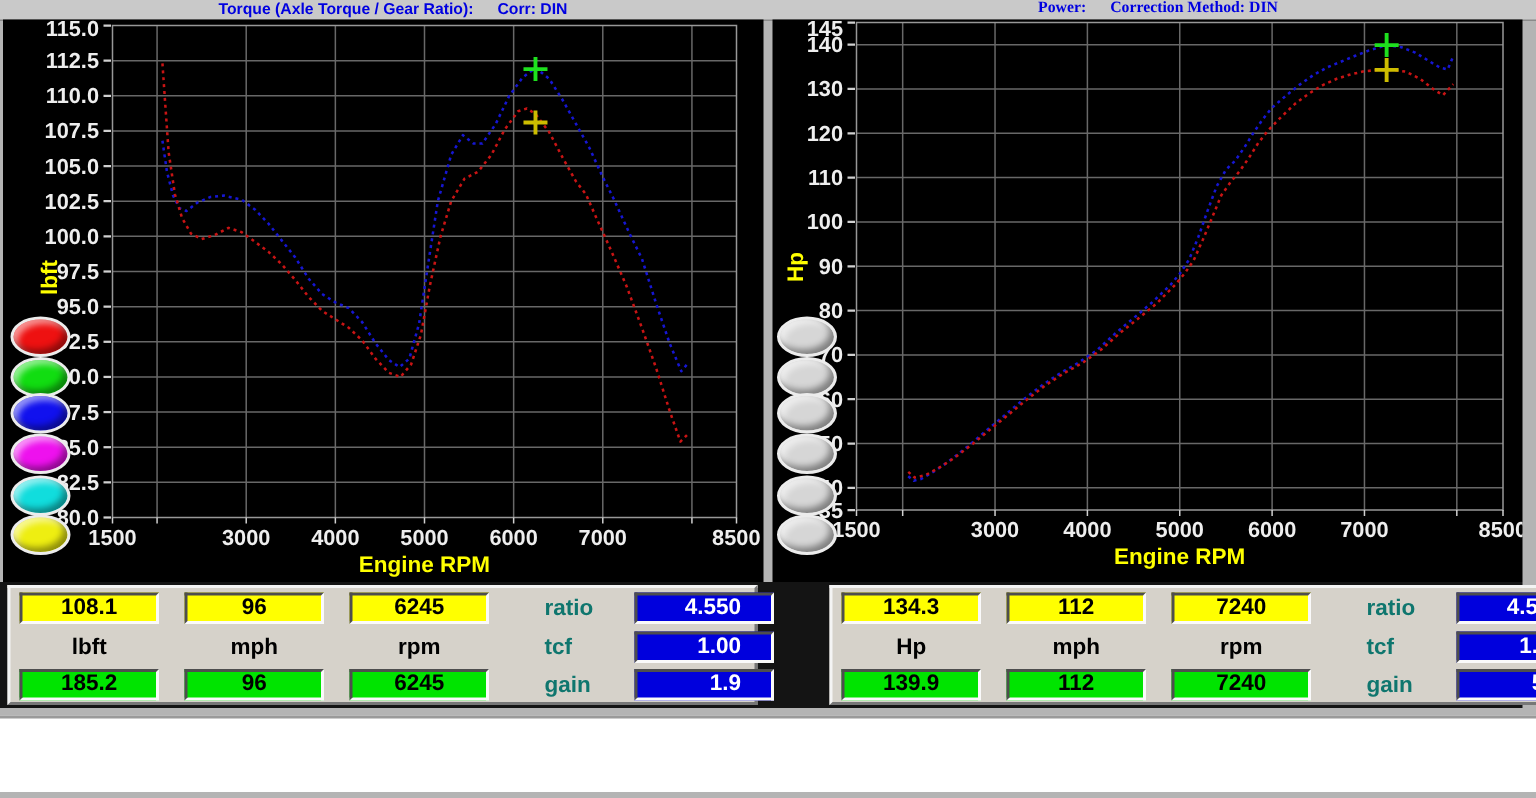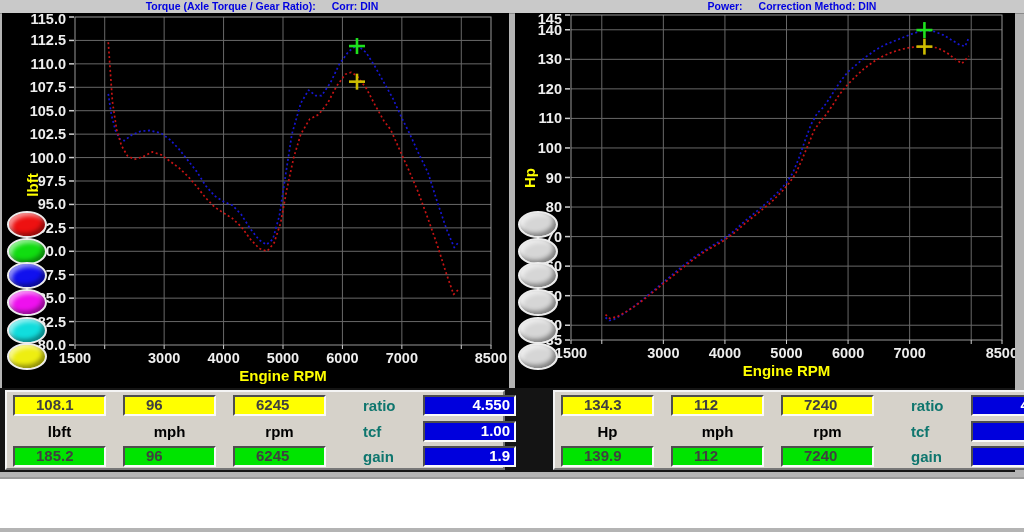--- a/index.html
+++ b/index.html
@@ -4,21 +4,21 @@
 <style>
   html,body { margin:0; padding:0; background:#b4b4b4; }
   #root { position:relative; width:1024px; height:532px; background:#b4b4b4;
           font-family:"Liberation Sans", sans-serif; overflow:hidden; }
 
   
   .topbar { position:absolute; top:0; left:0; width:1024px; height:13px;
             background:#c9c9c9; border-bottom:1px solid #8a8a8a; }
   .htext { position:absolute; top:0px; transform:translateX(-50%); font-size:10.5px;
            font-weight:bold; color:#0000e0; white-space:pre; }
-  #torque-header { left:262px;text-align:center; } #power-header { left:792px; }
+  #torque-header { left:262px;text-align:center; } #power-header { left:772px;font-family:Liberation Serif, serif; }
   .htext .corr { margin-left:16px; }
 
   
   .chart-panel { position:absolute; top:13px; height:375px; background:#000; }
   #torque-panel { left:2px;  width:507px; }
   #power-panel  { left:515px; width:500px; }
   .chart-panel svg { position:absolute; left:0; top:0; }
 
   .curve-btn { position:absolute; left:5px; width:36px; height:23px; border-radius:50%;
                border:2px solid #ececec;
@@ -27,30 +27,30 @@
 
   
   .tables-bg { position:absolute; top:388px; left:0; width:1015px; height:84px; background:#141414; }
   .data-panel { position:absolute; top:390px; width:500px; height:80px; background:#d6d2ca;
                 border:2px solid; border-color:#f4f4f4 #777 #777 #f4f4f4; box-sizing:border-box; }
   #left-data-panel { left:5px; } #right-data-panel { left:531px;margin-left:22px; }
   .drow { position:absolute; left:6px; display:flex; align-items:center; height:21px; }
   .drow.r1 { top:3px; } .drow.r2 { top:29px; } .drow.r3 { top:54px; }
   .vbox { width:93px; height:21px; box-sizing:border-box; border:2px solid;
           border-color:#4e4e4e #fafafa #fafafa #4e4e4e; background:#ffff00;
-          font-size:15px; font-weight:bold; color:#404040; text-align:left;
+          font-size:15px; font-weight:bold; color:#000000; text-align:center;
           padding:0 21px; line-height:16px; margin-right:17px; }
   .vbox.green { background:#00e400; }
   .label-cell { width:93px; margin-right:17px; text-align:center;
                 font-size:15px; font-weight:bold; color:#000; }
   .side-label { width:60px; margin-left:20px; font-size:15px; font-weight:bold; color:#0f766e; }
   .side-box { width:93px; height:21px; box-sizing:border-box; border:2px solid;
               border-color:#4e4e4e #fafafa #fafafa #4e4e4e; background:#0000dd;
               color:#fff; font-size:15px; font-weight:bold; text-align:right;
-              padding:0 4px; line-height:16px; }
+              padding:0 20px; line-height:16px; }
 
   
   .footer { position:absolute; top:477px; left:0; width:1024px; height:51px; background:#fff;
             border-top:2px solid #9a9a9a; box-sizing:border-box; }
   .bottombar { position:absolute; top:528px; left:0; width:1024px; height:4px; background:#b4b4b4; }
 </style>
 </head>
 <body>
 
 <div id="root">

